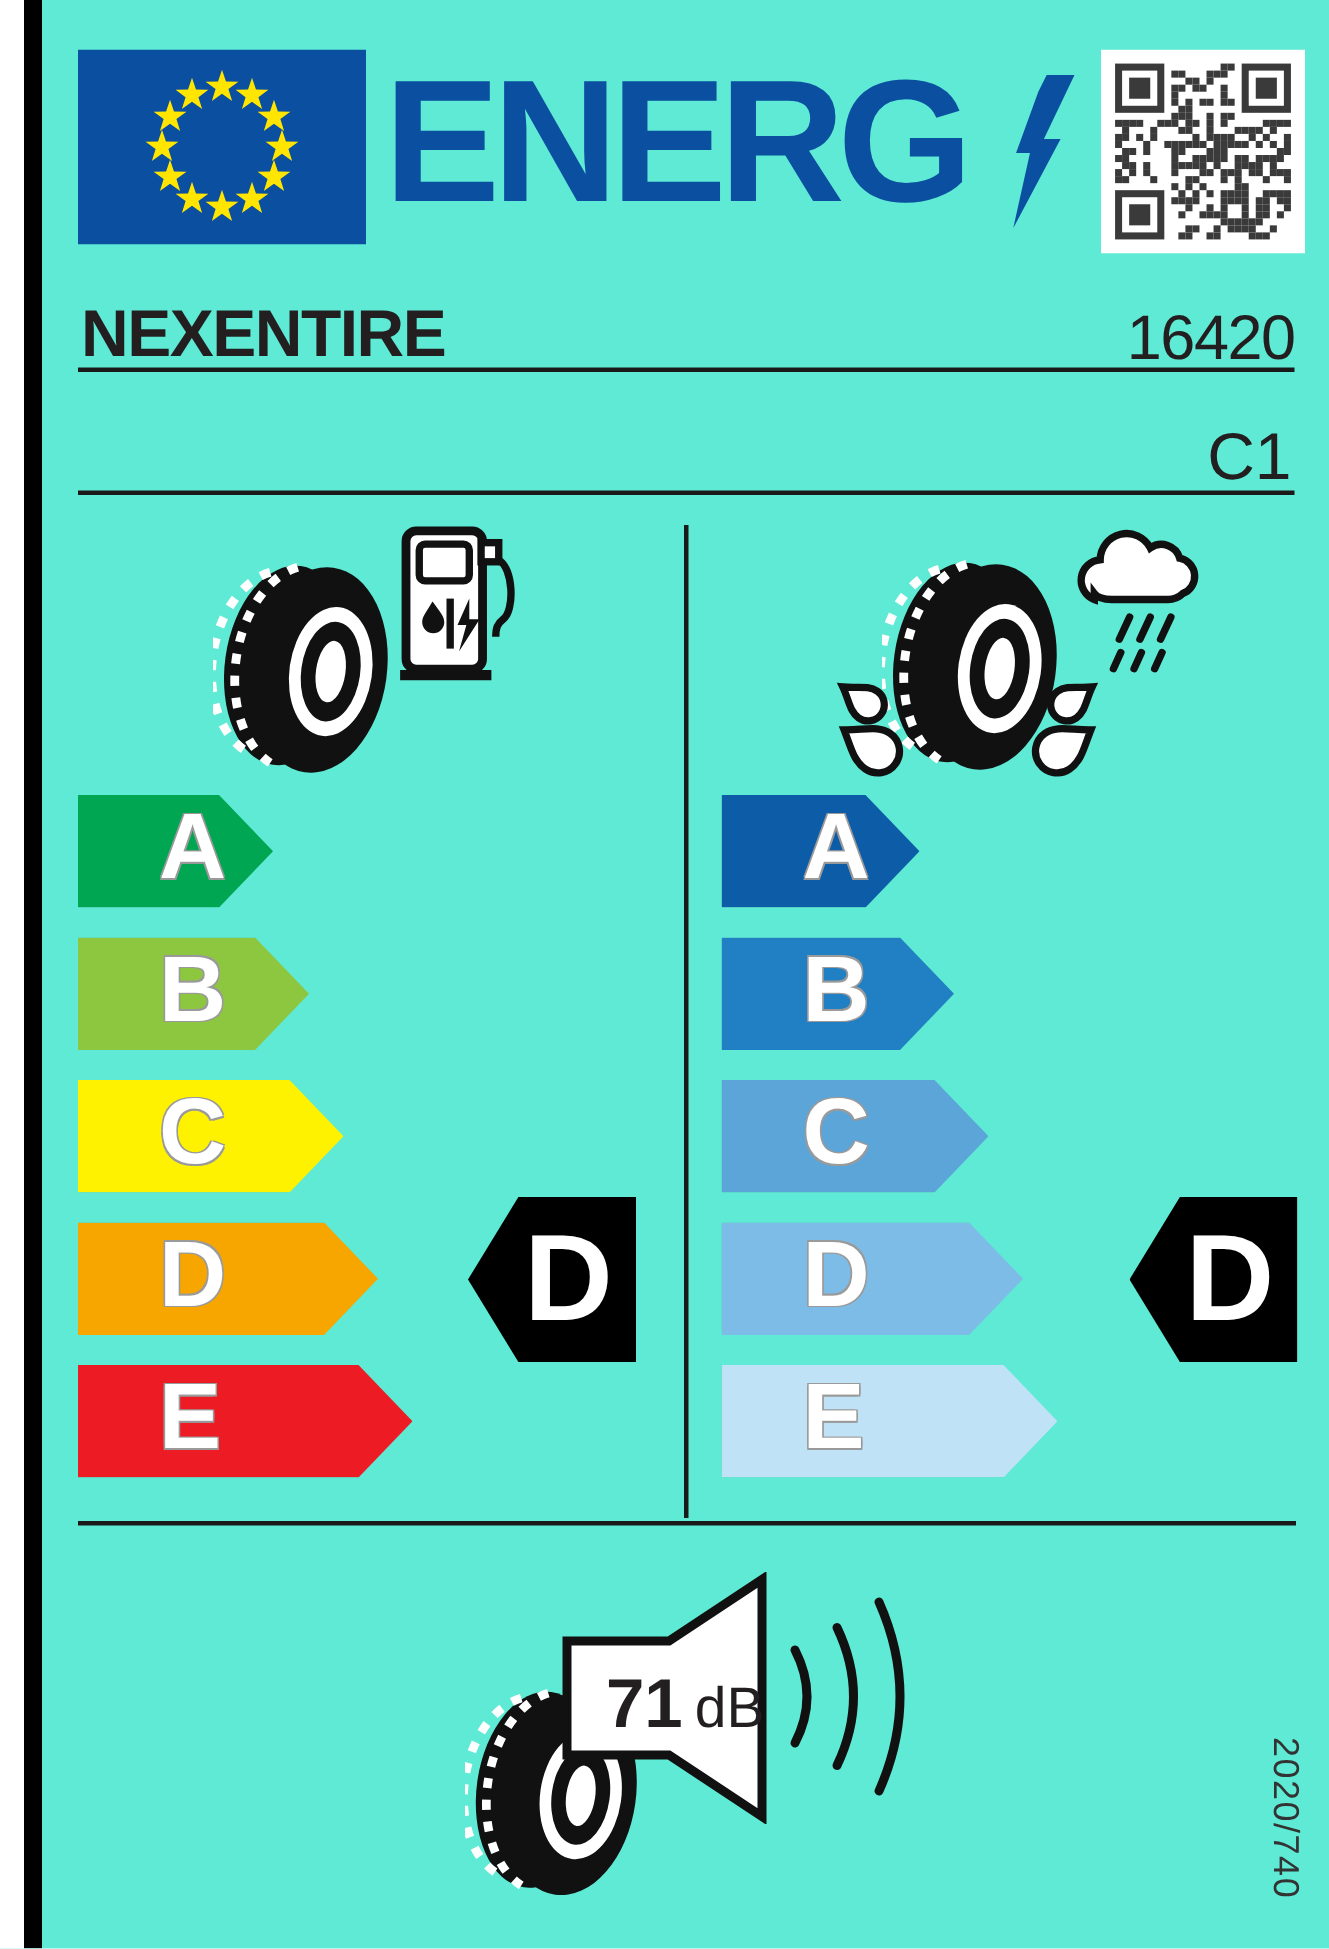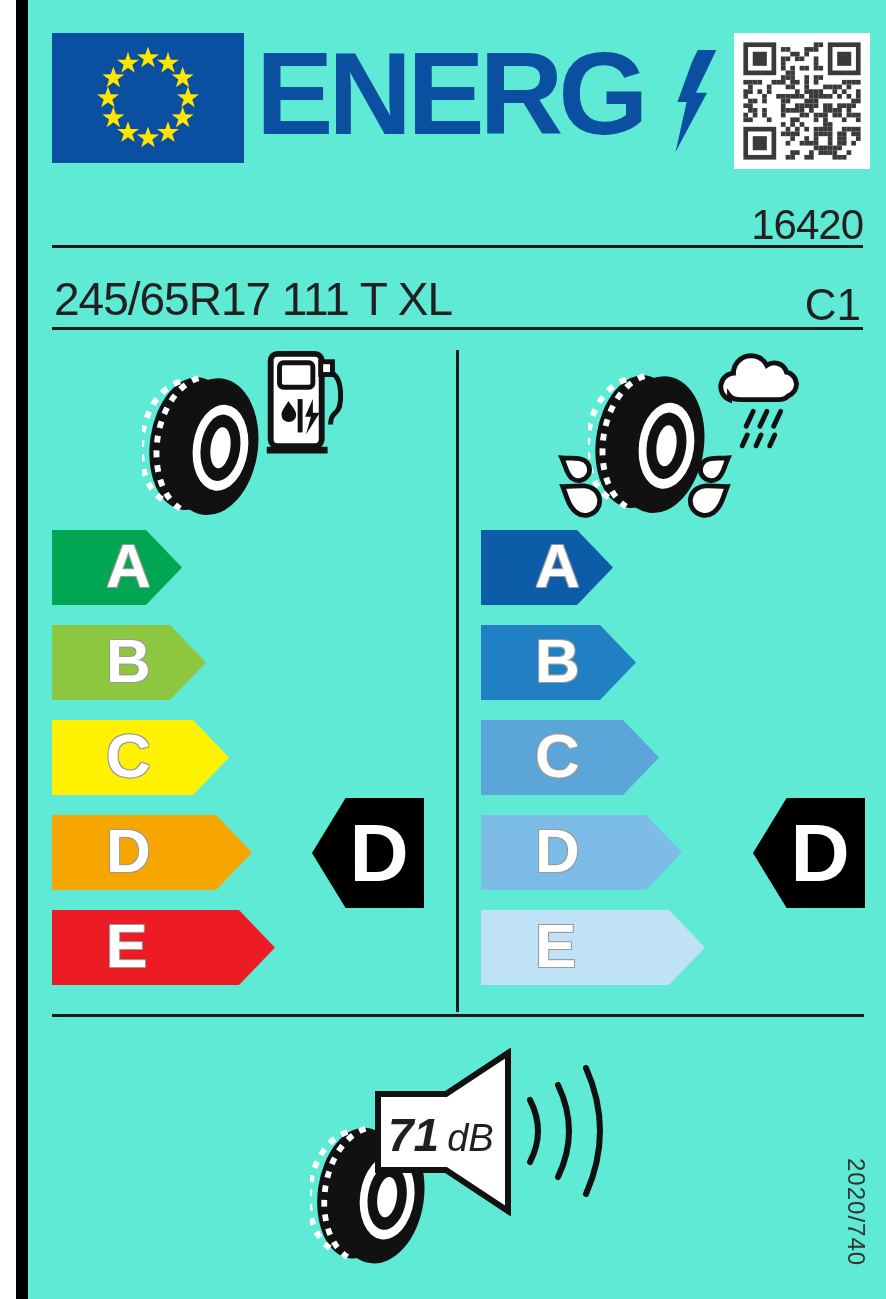--- a/index.html
+++ b/index.html
@@ -41,21 +41,21 @@
         font-size:62px;font-weight:bold;color:#fff;
         text-shadow:-1px -1px 0 #9a9a9a,1px -1px 0 #9a9a9a,-1px 1px 0 #9a9a9a,1px 1px 0 #9a9a9a;}
   .indicator{position:absolute;top:798px;width:112px;height:110px;background:#000;
         clip-path:polygon(30% 0,100% 0,100% 100%,30% 100%,0 50%);
         display:flex;align-items:center;justify-content:center;box-sizing:border-box;padding-left:22px;}
   .indicator span{font-size:82px;font-weight:bold;color:#fff;line-height:1;}
   .ind-fuel{left:296px;}
   .ind-wet{left:737px;}
 
   
-  .noise-db{position:absolute;left:372px;top:1108px;white-space:nowrap;font-style:italic;}
+  .noise-db{position:absolute;left:388px;top:1108px;white-space:nowrap;}
   .noise-db .val{font-size:46px;font-weight:bold;}
   .noise-db .unit{font-size:38px;margin-left:8px;}
   .noise-abc{position:absolute;left:406px;top:1204px;white-space:nowrap;}
   .noise-abc span{vertical-align:baseline;}
   .noise-abc .cls{font-size:40px;}
   .noise-abc .cls.selected{font-size:60px;font-weight:bold;}
   .regulation{position:absolute;left:826px;top:1158px;writing-mode:vertical-rl;
         font-size:24px;color:#333;letter-spacing:1px;}
 </style>
 </head>
@@ -325,23 +325,23 @@
         <rect x="4" y="4" width="3" height="3"></rect>
         <rect x="20" y="2" width="7" height="7"></rect>
         <rect x="21" y="3" width="5" height="5" fill="#fff"></rect>
         <rect x="22" y="4" width="3" height="3"></rect>
         <rect x="2" y="20" width="7" height="7"></rect>
         <rect x="3" y="21" width="5" height="5" fill="#fff"></rect>
         <rect x="4" y="22" width="3" height="3"></rect>
       </g>
   </svg>
 
+  <div class="brand-name">NEXENTIRE</div>
   <div class="model-code">16420</div>
   <div class="rule rule1"></div>
-  <div class="tire-size">245/65R17 111 T XL</div>
   <div class="tire-class">C1</div>
   <div class="rule rule2"></div>
 
   <div class="divider"></div>
 
   <svg class="icon" style="left:126px;top:370px" width="118" height="150" viewBox="0 0 120 150">
       <use href="#sym-tire"></use>
     </svg>
   <svg class="icon" style="left:248px;top:350px" width="84" height="104" viewBox="0 0 84 106">
     <path d="M2 102 H64" stroke="#111" stroke-width="7" fill="none"></path>

